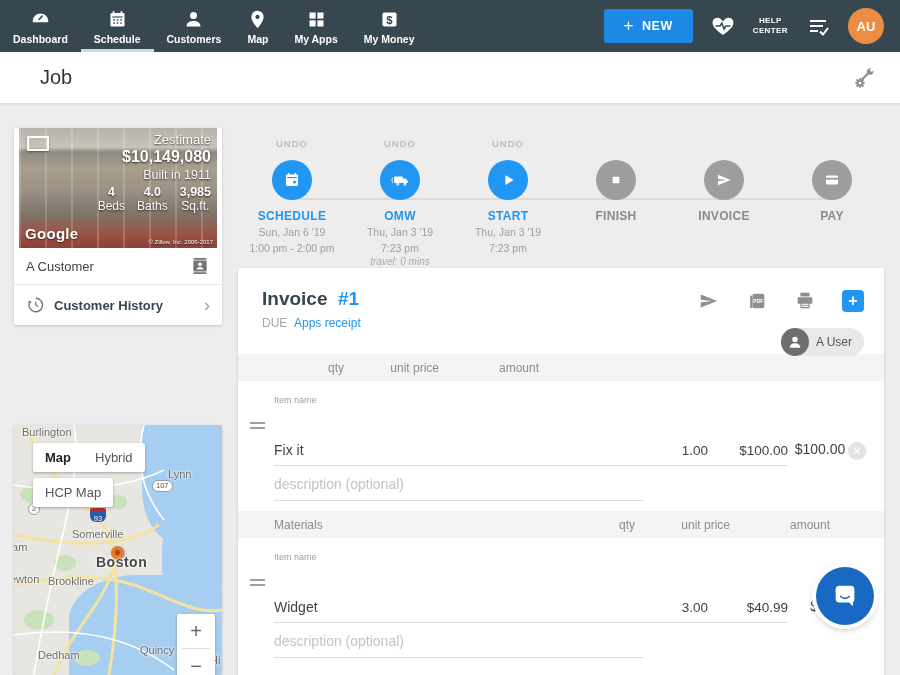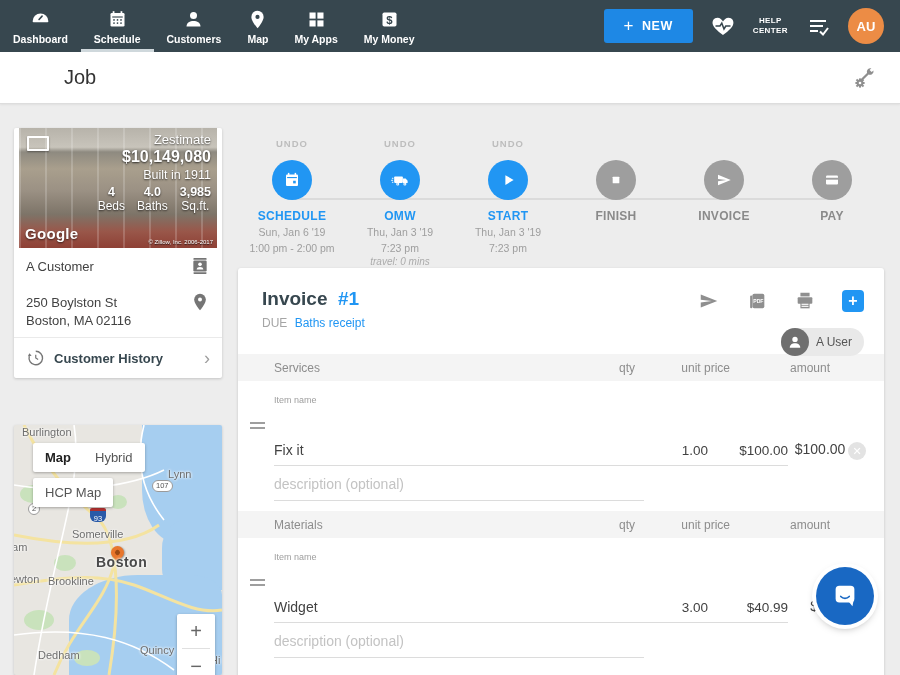--- a/index.html
+++ b/index.html
@@ -22,21 +22,21 @@
   .new-plus { font-size:17px; font-weight:normal; }
   .heart-wrap { position:relative; width:24px; height:24px; }
   .help-center { color:#fff; font-size:8px; font-weight:bold; text-align:center; line-height:1.3;
     letter-spacing:.4px; cursor:pointer;}
   .avatar { width:36px; height:36px; border-radius:50%; background:#EC8C45; color:#fff;
     display:flex; align-items:center; justify-content:center; font-size:13px; font-weight:bold; cursor:pointer;text-align:center;}
 
   
   .jobbar { position:absolute; top:52px; left:0; width:900px; height:52px; background:#fff;
     border-bottom:1px solid #DDD; box-shadow:0 1px 2px rgba(0,0,0,.06); display:flex;
-    align-items:center; padding:0 24px 0 64px; z-index:20; }
+    align-items:center; padding:0 24px 0 40px; z-index:20; }
   .job-title { font-size:20px; color:#333; font-weight:500; }
   .job-tools { margin-left:auto; cursor:pointer; }
 
   
   .card { position:absolute; background:#fff; border-radius:2px; box-shadow:0 1px 3px rgba(0,0,0,.18); }
   .customer-card { left:14px; top:128px; width:208px; }
   .cust-head { display:flex; align-items:center; gap:8px; padding:9px 10px; }
   .cust-title { font-size:13.5px; font-weight:bold; color:#37474F; flex:1; }
   .photo { position:relative; margin:0 5px; height:120px; overflow:hidden;
     background:
@@ -290,27 +290,20 @@
       <svg viewBox="0 0 24 24" width="20" height="20">
           <g fill="#757575">
             <rect x="4" y="2.5" width="16" height="2" rx="1"></rect>
             <rect x="4" y="19.5" width="16" height="2" rx="1"></rect>
             <rect x="4" y="5.5" width="16" height="13" rx="1.5"></rect>
           </g>
           <circle cx="12" cy="10" r="2.2" fill="#fff"></circle>
           <path d="M8 16.2c0-2 2-3 4-3s4 1 4 3z" fill="#fff"></path>
         </svg>
     </div>
-    <div class="cust-row">
-      <span class="txt"><span>250 Boylston St</span><br><span>Boston, MA 02116</span></span>
-      <svg viewBox="0 0 24 24" width="20" height="20">
-          <path d="M12 2a7 7 0 0 0-7 7c0 5 7 13 7 13s7-8 7-13a7 7 0 0 0-7-7z" fill="#757575"></path>
-          <circle cx="12" cy="9" r="2.4" fill="#fff"></circle>
-        </svg>
-    </div>
     <div class="hist-row">
       <svg viewBox="0 0 24 24" width="18" height="18">
           <path d="M13 3a9 9 0 1 1-8.6 6.5" fill="none" stroke="#757575" stroke-width="1.8"></path>
           <path d="M2.5 9.8l2-4 3 3.2z" fill="#757575"></path>
           <path d="M13 7.5V12l3.2 2" stroke="#757575" stroke-width="1.6" fill="none"></path>
         </svg>
       <span class="hist-label">Customer History</span>
       <span class="chev">›</span>
     </div>
   </div>
@@ -454,21 +447,21 @@
       <div class="step-label">PAY</div>
     </div>
   </div>
 
   <div class="card invoice-card">
     <div class="inv-head">
       <span class="inv-title">Invoice</span>
       <span class="inv-num">#1</span>
       <div class="inv-due">
         <span class="due-label">DUE</span>
-        <span class="due-value">Baths receipt</span>
+        <span class="due-value">Apps receipt</span>
       </div>
       <div class="inv-icons">
         <svg viewBox="0 0 24 24" width="22" height="22">
             <path d="M3 19l18-7L3 5v5.5l12 1.5-12 1.5z" fill="#8F8F8F"></path>
           </svg>
         <svg viewBox="0 0 24 24" width="22" height="22">
             <rect x="4.5" y="6" width="2.4" height="14" rx="1.2" fill="#8F8F8F"></rect>
             <rect x="7" y="4" width="13" height="16" rx="2" fill="#8F8F8F"></rect>
             <text x="13.5" y="14.5" font-size="5.6" font-weight="bold" fill="#fff" text-anchor="middle" font-family="Liberation Sans, sans-serif">PDF</text>
           </svg>
@@ -488,21 +481,20 @@
           <svg viewBox="0 0 24 24" width="18" height="18">
               <circle cx="12" cy="8.5" r="3.6" fill="#fff"></circle>
               <path d="M5 19.5c0-4 3.5-5.8 7-5.8s7 1.8 7 5.8z" fill="#fff"></path>
             </svg>
         </span>
         <span class="assignee-name">A User</span>
       </div>
     </div>
 
     <div class="sec-head">
-      <span class="sec-name">Services</span>
       <span class="col col-qty">qty</span>
       <span class="col col-unit">unit price</span>
       <span class="col col-amt">amount</span>
       <span class="col col-x"></span>
     </div>
     <div class="item-row">
       <div class="drag">
           <span></span>
           <span></span>
         </div>

